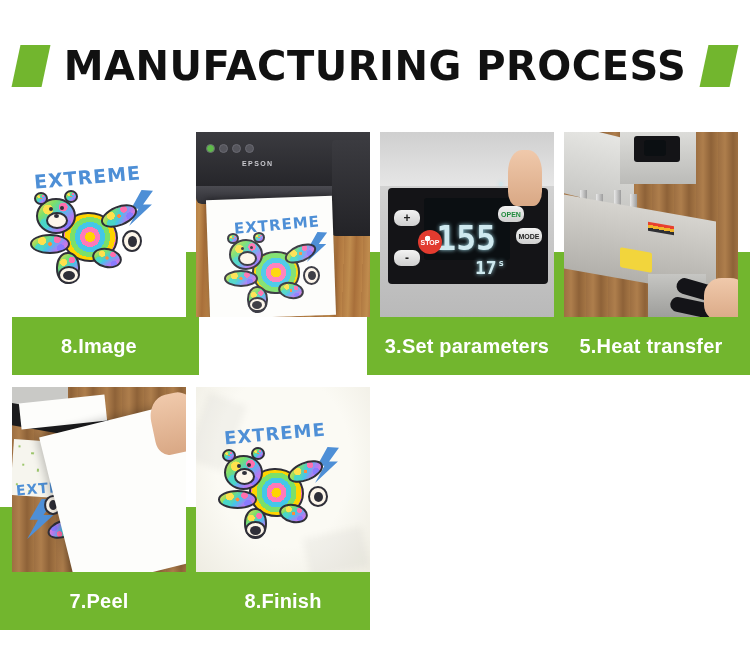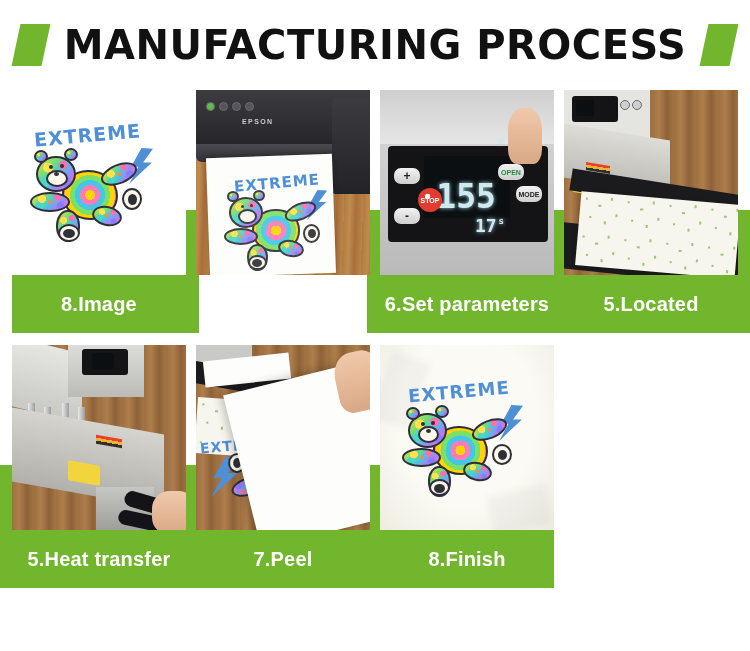--- a/index.html
+++ b/index.html
@@ -10,21 +10,21 @@
   body {
     width: 750px;
     height: 651px;
     font-family: "Liberation Sans", sans-serif;
     overflow: hidden;
     position: relative;
   }
 
   
   .title-row {
-    height: 90px;
+    height: 132px;
     display: flex;
     align-items: center;
     justify-content: center;
     gap: 18px;
   }
   .title-slash {
     width: 30px;
     height: 42px;
     background: #72b62e;
     transform: skewX(-12deg);
@@ -312,48 +312,25 @@
         </div>
         <div class="key" style="left:14px;top:78px;width:26px;height:16px;font-size:12px;">+</div>
         <div class="key" style="left:14px;top:118px;width:26px;height:16px;font-size:12px;">-</div>
         <div class="key stop" style="left:38px;top:98px;width:24px;height:24px;font-size:7px;">STOP</div>
         <div class="key open" style="left:118px;top:74px;width:26px;height:16px;font-size:7px;">OPEN</div>
         <div class="key" style="left:136px;top:96px;width:26px;height:16px;font-size:7px;">MODE</div>
         <div class="finger" style="left:128px;top:18px;width:34px;height:56px;"></div>
       </div>
     </div>
     <div class="label-bar">
-      <span class="label-text">6.Set parameters</span>
-    </div>
-  </div>
-
-
-  <div class="cell first">
-    <div class="accent-left"></div>
-    <div class="accent-right"></div>
-    <div class="photo">
-      <div class="scene">
-        <div class="wood dark"></div>
-        <div class="machine-gray" style="left:0;top:0;width:86px;height:58px;background:#e4e4e1;"></div>
-        <div class="panel-black" style="left:8px;top:6px;width:46px;height:26px;border-radius:3px;"></div>
-        <div class="lcd" style="left:12px;top:10px;width:18px;height:16px;"></div>
-        <div class="printer-btn" style="left:56px;top:10px;background:#cfcfcf;width:8px;height:8px;"></div>
-        <div class="printer-btn" style="left:68px;top:10px;background:#cfcfcf;width:8px;height:8px;"></div>
-        <div class="machine-gray" style="left:0;top:42px;width:106px;height:54px;transform:skewY(9deg);background:linear-gradient(180deg,#dedcd6,#bdbbb5);"></div>
-        <div class="warn-sticker" style="left:8px;top:86px;width:28px;height:18px;transform:skewY(9deg);"></div>
-        <div class="stripe-sticker" style="left:22px;top:74px;width:24px;height:8px;transform:skewY(9deg);"></div>
-        <div class="felt-black" style="left:6px;top:92px;width:174px;height:22px;transform:rotate(9deg);"></div>
-        <div class="felt-black" style="left:-6px;top:142px;width:196px;height:46px;transform:rotate(6deg);"></div>
-        <div class="sprig-paper" style="left:14px;top:108px;width:160px;height:74px;transform:rotate(5deg);box-shadow:0 2px 5px rgba(0,0,0,.18);"></div>
-      </div>
-    </div>
-    <div class="label-bar">
-      <span class="label-text">5.Located</span>
-    </div>
-  </div>
+      <span class="label-text">3.Set parameters</span>
+    </div>
+  </div>
+
+
 
   <div class="cell">
     <div class="accent-left"></div>
     <div class="accent-right"></div>
     <div class="photo">
       <div class="scene">
         <div class="wood dark"></div>
         <div class="machine-gray" style="left:0;top:0;width:70px;height:70px;transform:skewY(14deg);background:linear-gradient(180deg,#e6e6e3,#c8c8c5);"></div>
         <div class="machine-gray" style="left:56px;top:0px;width:76px;height:52px;background:linear-gradient(180deg,#dcdcd9,#bbbbb8);"></div>
         <div class="panel-black" style="left:70px;top:4px;width:46px;height:26px;border-radius:3px;"></div>

